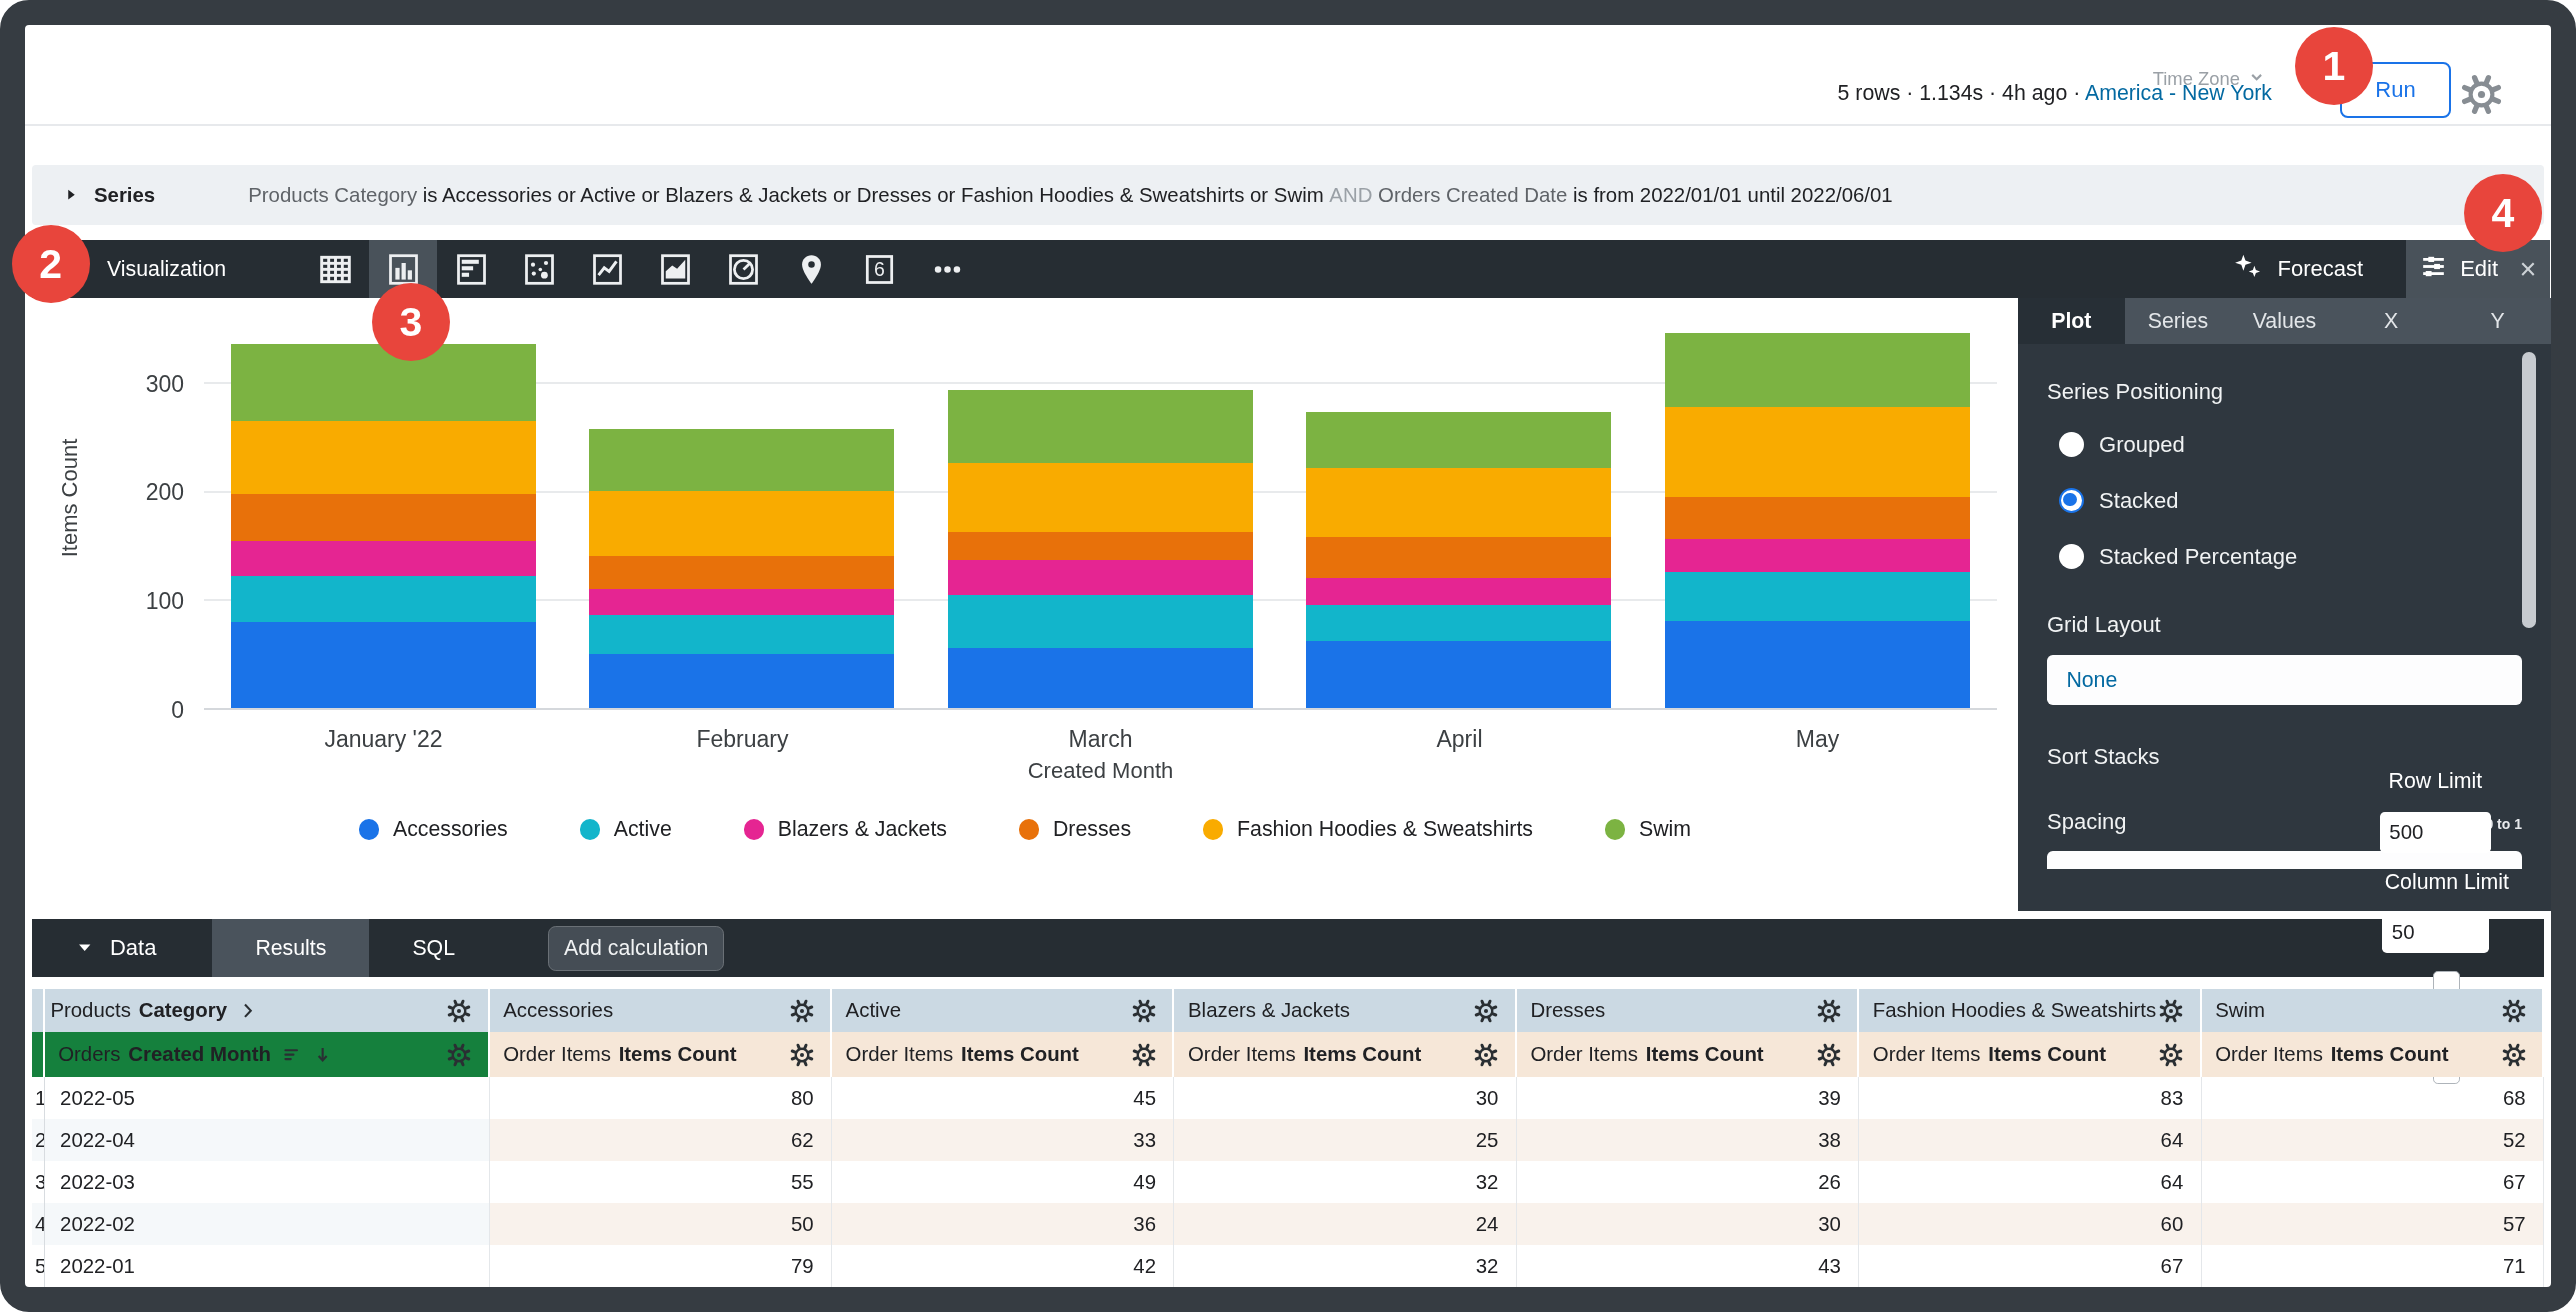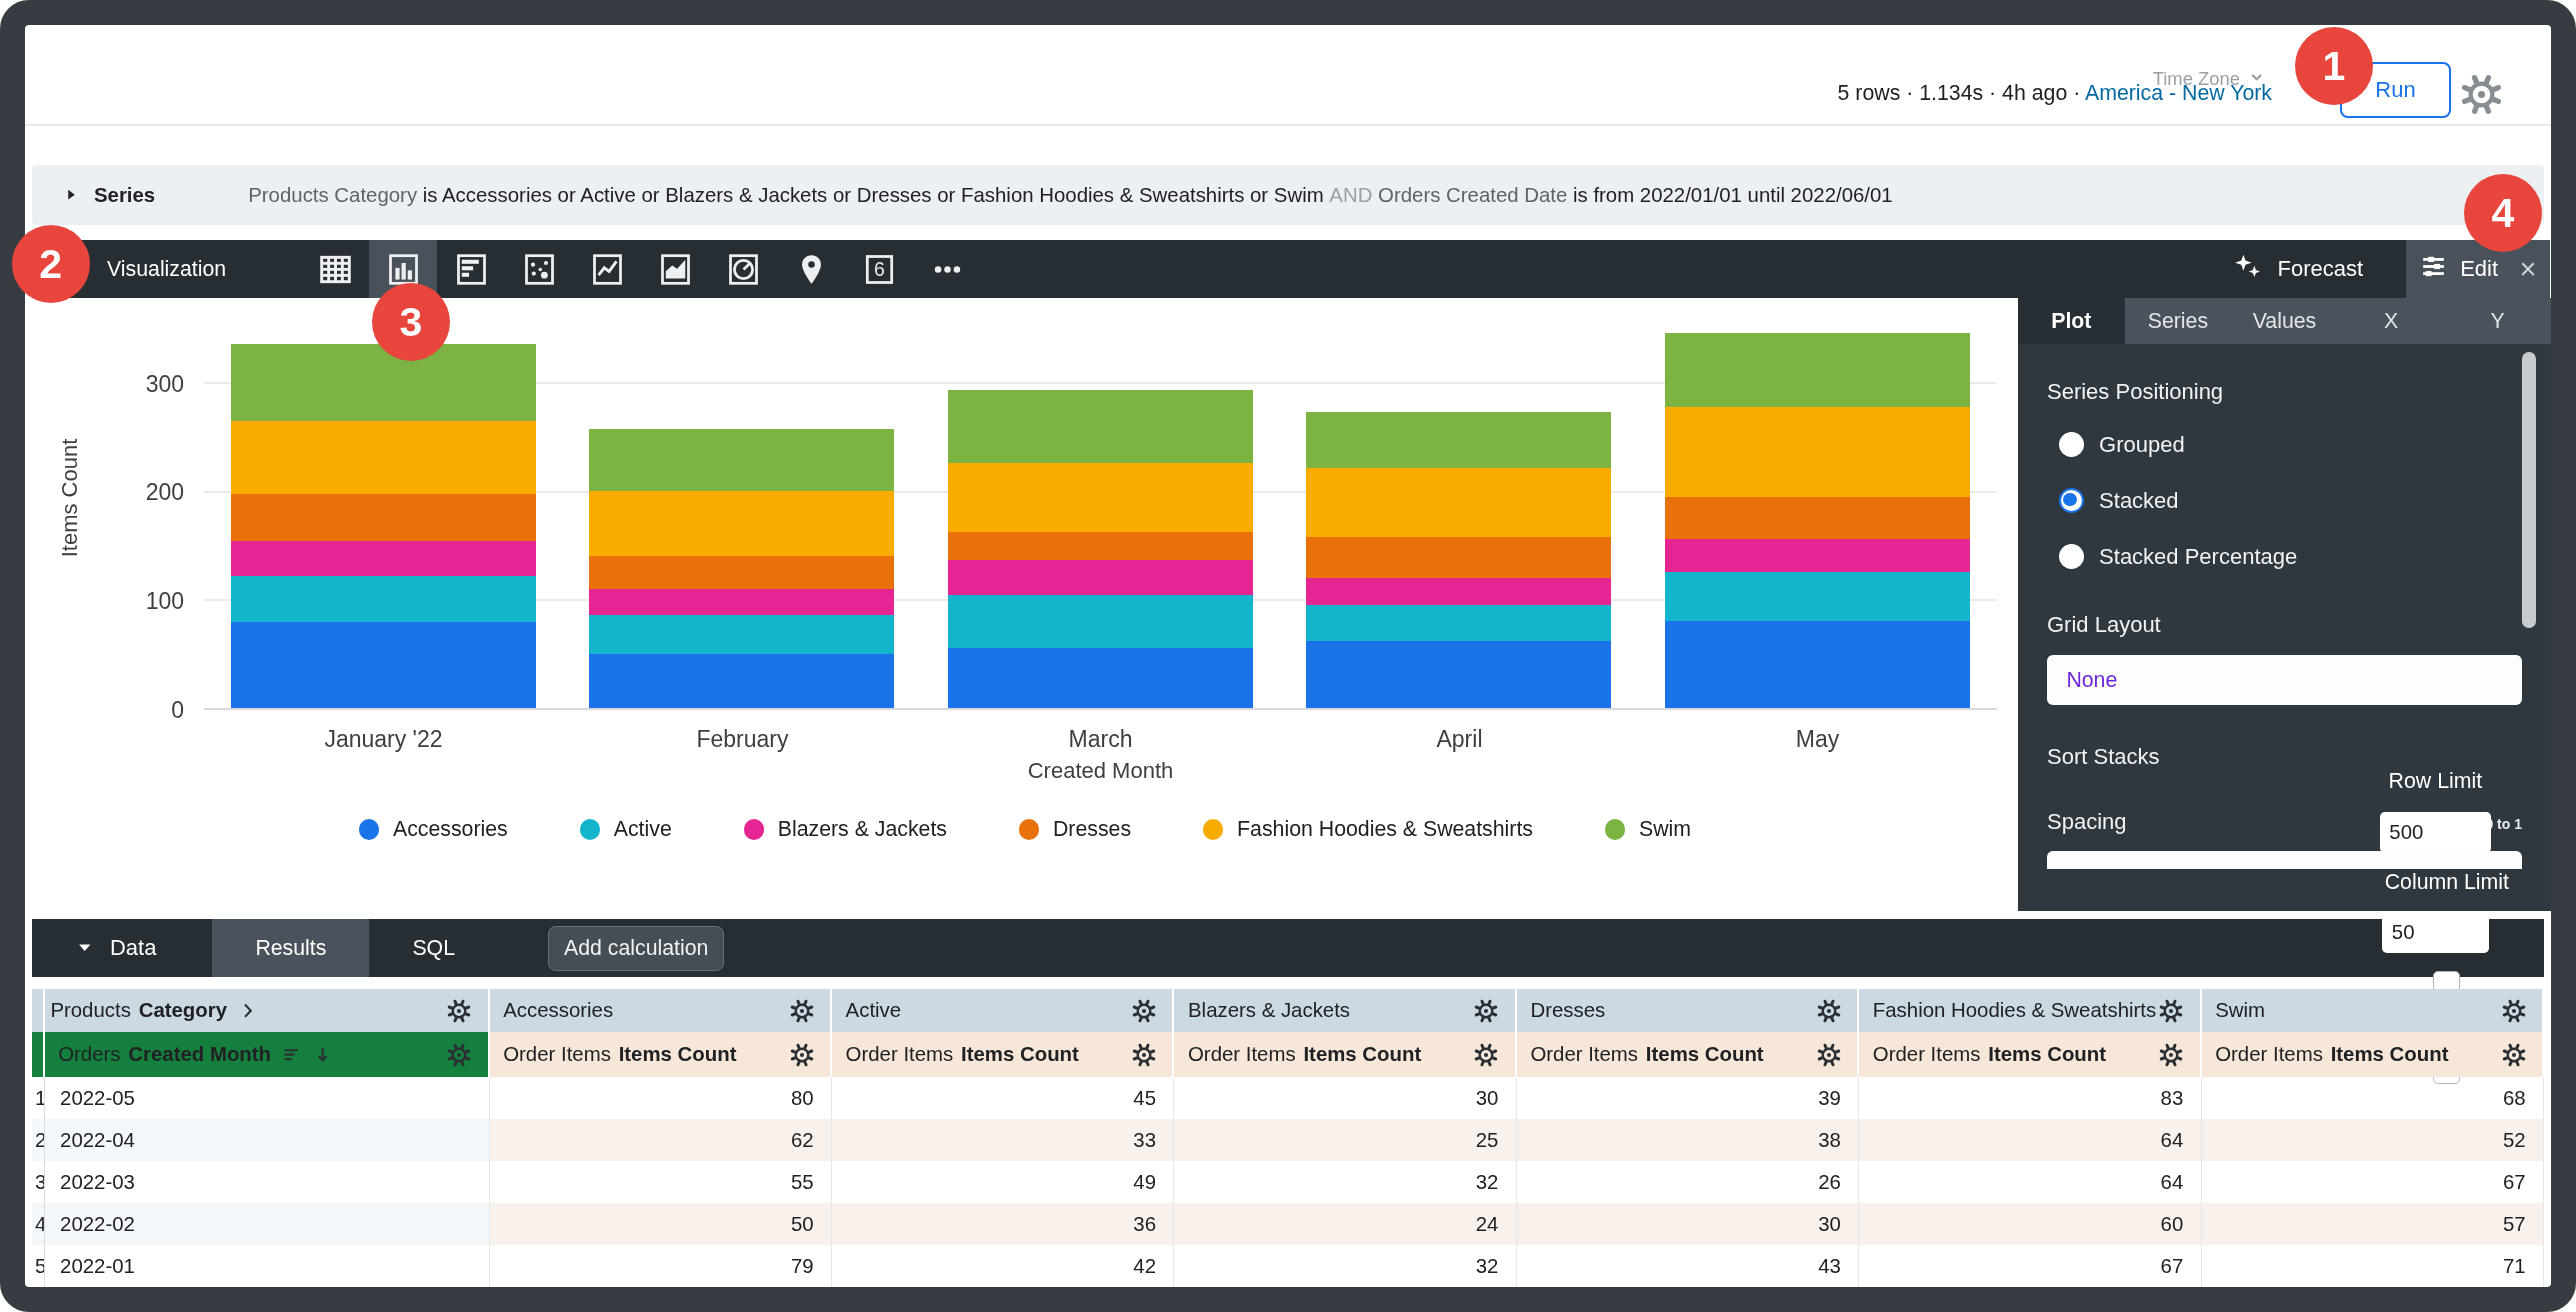--- a/index.html
+++ b/index.html
@@ -60,21 +60,21 @@
   .panel-tab{flex:1;display:flex;align-items:center;justify-content:center;font-size:21.3px;color:#E3E6E9;}
   .panel-tab.selected{background:#272F36;color:#fff;font-weight:600;}
   .panel-body{padding:35px 29px 0 29px;position:relative;}
   .section-label{color:#F1F3F4;font-size:22px;font-weight:500;}
   .radio-row{display:flex;align-items:center;gap:15.5px;margin:23px 0 0 11.6px;height:33px;}
   .radio{width:25px;height:25px;border-radius:50%;background:#fff;box-sizing:border-box;flex:none;}
   .radio.sel{border:2.9px solid #1A73E8;position:relative;}
   .radio.sel::after{content:"";position:absolute;left:2.9px;top:2.9px;width:13.6px;height:13.6px;border-radius:50%;background:#1A73E8;}
   .radio-label{color:#F1F3F4;font-size:22px;}
   .select-box{margin-top:17.4px;height:50px;background:#FDFDFE;border-radius:5.8px;display:flex;align-items:center;
-              padding-left:19.4px;font-size:21.3px;color:#6d28d9;}
+              padding-left:19.4px;font-size:21.3px;color:#0369a1;}
   .spacing-row{display:flex;align-items:baseline;justify-content:space-between;}
   .hint{color:#E8EAED;font-size:14px;font-weight:600;}
   .clipped-input{margin-top:15.5px;height:18.4px;background:#FDFDFE;border-radius:5.8px 5.8px 0 0;overflow:hidden;}
   .panel-scrollbar{position:absolute;right:15.5px;top:54px;width:13.6px;height:276px;background:#C7CBD0;border-radius:6.8px;} .mt40{margin-top:39px;}
 
   
   .data-bar{position:absolute;left:32px;top:919px;width:2512px;height:58px;background:#262D33;display:flex;align-items:center;color:#fff;}
   .data-disclosure{margin-left:43px;display:flex;align-items:center;}
   .data-label{font-size:22px;font-weight:500;margin-left:15.5px;}
   .data-tab{height:58px;display:flex;align-items:center;justify-content:center;font-size:21.3px;padding:0 43px;}

